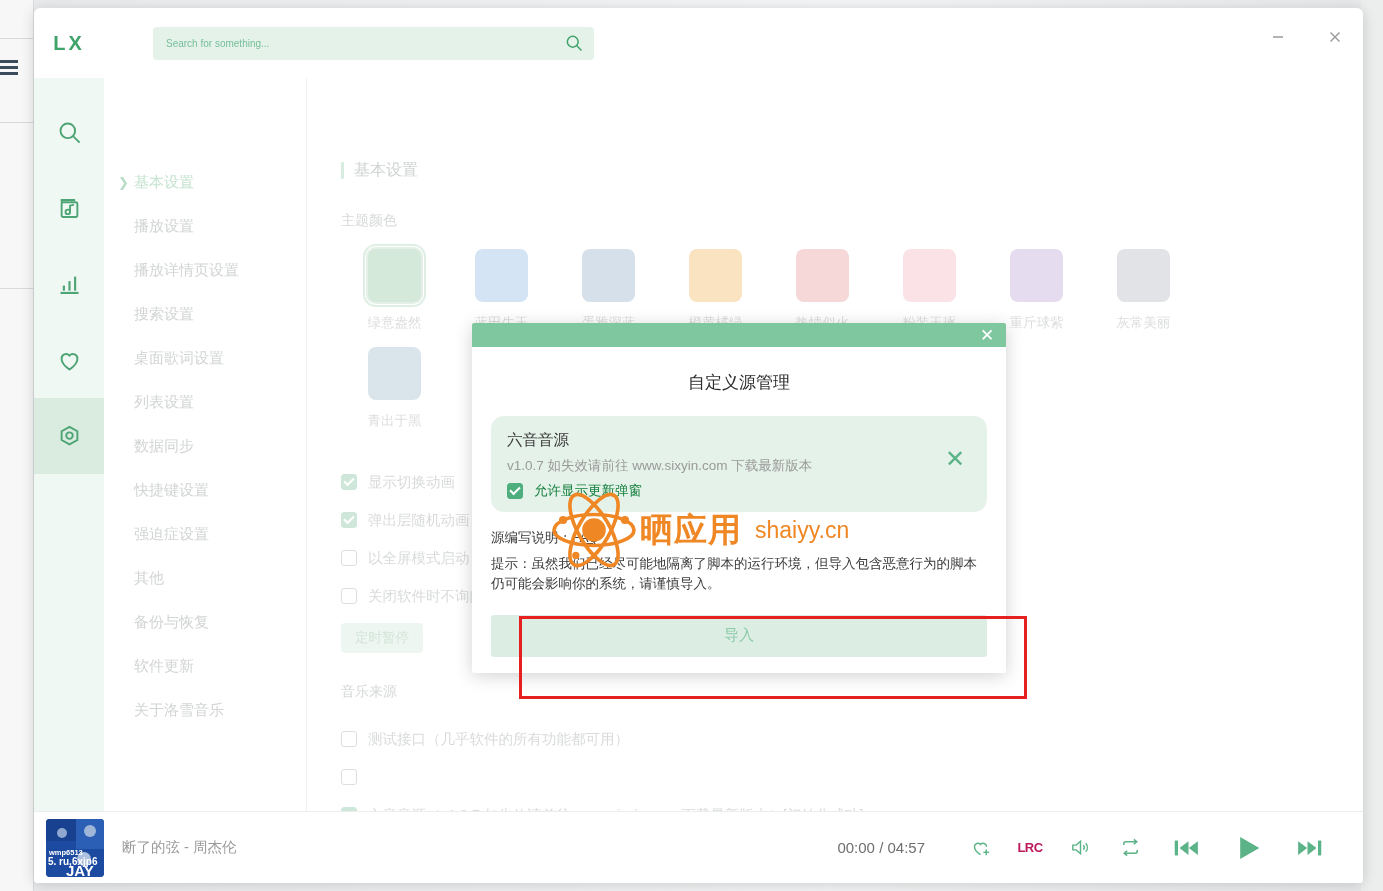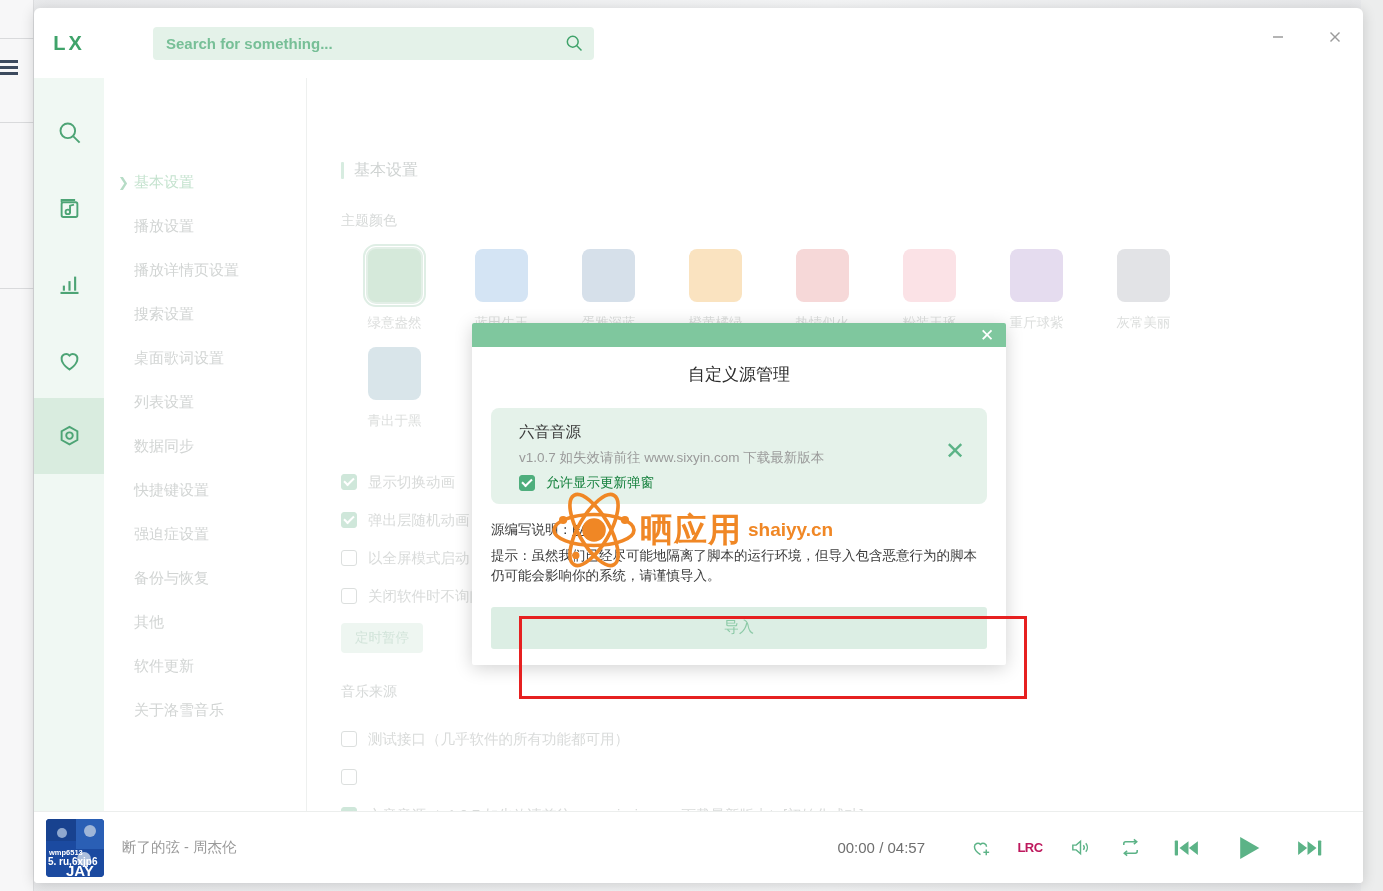--- a/index.html
+++ b/index.html
@@ -31,21 +31,21 @@
   .titlebar { position:relative; height:70px; flex:0 0 70px; display:flex; align-items:center; }
   .logo { width:70px; flex:0 0 70px; height:70px; display:flex; align-items:center; justify-content:center;
           color:#3fa36a; font-weight:700; font-size:20px; letter-spacing:3px; }
   .searchwrap { margin-left:49px; }
   .searchbox {
     width:441px; height:33px; background:#e4f2e9; border-radius:4px;
     display:flex; align-items:center; padding:0 10px 0 13px; position:relative;
   }
   .searchbox input {
     flex:1; border:none; outline:none; background:transparent;
-    font-size:15px; color:#53b07d; font-family:inherit;font-weight:bold;
+    font-size:10px; color:#53b07d; font-family:inherit;
   }
   .searchbox input::placeholder { color:#77bf97; }
   .search-ic { width:20px; height:20px; flex:0 0 20px; color:#3fa36a; }
   .wincontrols { position:absolute; right:0; top:0; height:58px; display:flex; }
   .wc { width:57px; height:58px; display:flex; align-items:center; justify-content:center; cursor:default; }
   .wc svg { color:#9b9b9b; }
 
   
   .body { flex:1; display:flex; min-height:0; position:relative; }
 
@@ -84,38 +84,38 @@
   .pillbtn { display:inline-flex; align-items:center; justify-content:center; height:30px; padding:0 14px;
              border-radius:4px; background:#eef6f1; color:#d2e4da; font-size:13.5px; cursor:pointer; }
 
   
   .overlay { position:absolute; inset:0; }
   .modal { position:absolute; left:438px; top:245px; width:534px; background:#fff;
            box-shadow:0 3px 18px rgba(0,0,0,.18); border-radius:2px; overflow:hidden; }
   .modal-head { height:24px; background:#7fc79e; position:relative; }
   .modal-close { position:absolute; right:8px; top:1px; width:22px; height:22px; color:#fff;
                  display:flex; align-items:center; justify-content:center; font-size:17px; cursor:pointer; }
-  .modal-title { text-align:center; font-size:17px; color:#2c2c2c; padding:16px 0 22px; }
+  .modal-title { text-align:center; font-size:17px; color:#2c2c2c; padding:24px 0 22px; }
   .modal-body { padding:0 19px 16px; position:relative; }
-  .src-card { background:#e5f2ea; border-radius:8px; padding:14px 28px 12px; position:relative; min-height:90px; }
+  .src-card { background:#e5f2ea; border-radius:13px; padding:14px 16px 12px; position:relative; min-height:90px; }
   .src-name { font-size:15.5px; color:#3a3a3a; margin-bottom:6px; }
   .src-ver { font-size:13.5px; color:#9a9a9a; margin-bottom:7px; }
   .src-chk { display:flex; align-items:center; font-size:13.5px; color:#15803d; }
   .src-x { position:absolute; right:19px; top:30px; width:26px; height:26px; color:#5cb387; font-size:24px;
            display:flex; align-items:center; justify-content:center; cursor:pointer; }
   .faq-line { margin-top:17px; font-size:13.5px; color:#3a3a3a; }
   .faq-line a { color:#3a3a3a; text-decoration:underline; }
   .warn { margin-top:7px; font-size:13.5px; color:#3a3a3a; line-height:1.5; }
   .import-btn { margin-top:20px; height:42px; background:#dceee4; border-radius:3px;
                 display:flex; align-items:center; justify-content:center; color:#8bc9a6; font-size:15px; cursor:pointer; }
 
   
   .watermark { position:absolute; left:514px; top:412px; display:flex; align-items:center; pointer-events:none; }
   .wm-text { font-size:33px; font-weight:bold; color:#f08725; letter-spacing:1px; }
-  .wm-sub { font-size:19px; font-weight:bold; color:#f08725; margin-left:6px; }
+  .wm-sub { font-size:23px; font-weight:normal; color:#f08725; margin-left:13px; }
 
   
   .annot { position:absolute; left:485px; top:538px; width:508px; height:83px;
            border:3px solid #e62020; pointer-events:none; }
 
   
   .player { height:72px; flex:0 0 72px; border-top:1px solid #eceeed; display:flex; align-items:center; padding:0 22px 0 12px; background:#fff; }
   .cover { width:58px; height:58px; border-radius:4px; overflow:hidden; flex:0 0 58px; position:relative; background:#1746a2; }
   .song { margin-left:18px; font-size:14.5px; color:#9a9a9a; }
   .player-right { margin-left:auto; display:flex; align-items:center; }
@@ -233,24 +233,24 @@
         <div class="nav-item">
             <span>数据同步</span>
           </div>
         <div class="nav-item">
             <span>快捷键设置</span>
           </div>
         <div class="nav-item">
             <span>强迫症设置</span>
           </div>
         <div class="nav-item">
+            <span>其他</span>
+          </div>
+        <div class="nav-item">
             <span>备份与恢复</span>
-          </div>
-        <div class="nav-item">
-            <span>其他</span>
           </div>
         <div class="nav-item">
             <span>软件更新</span>
           </div>
         <div class="nav-item">
             <span>关于洛雪音乐</span>
           </div>
       </div>
 
       <div class="content">

